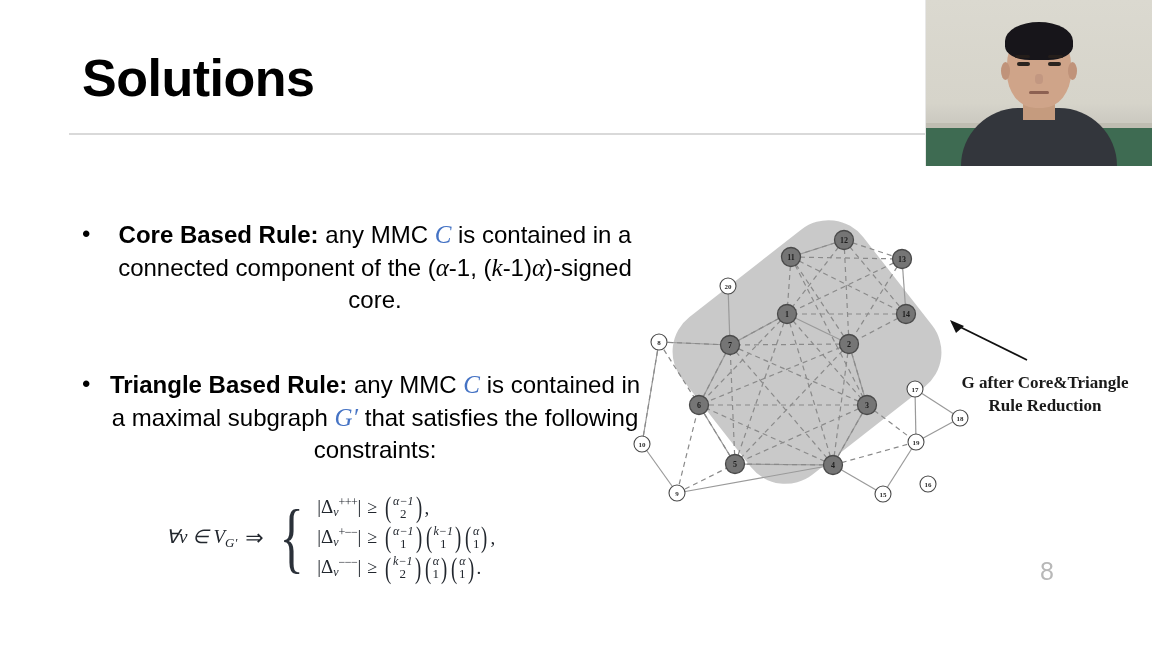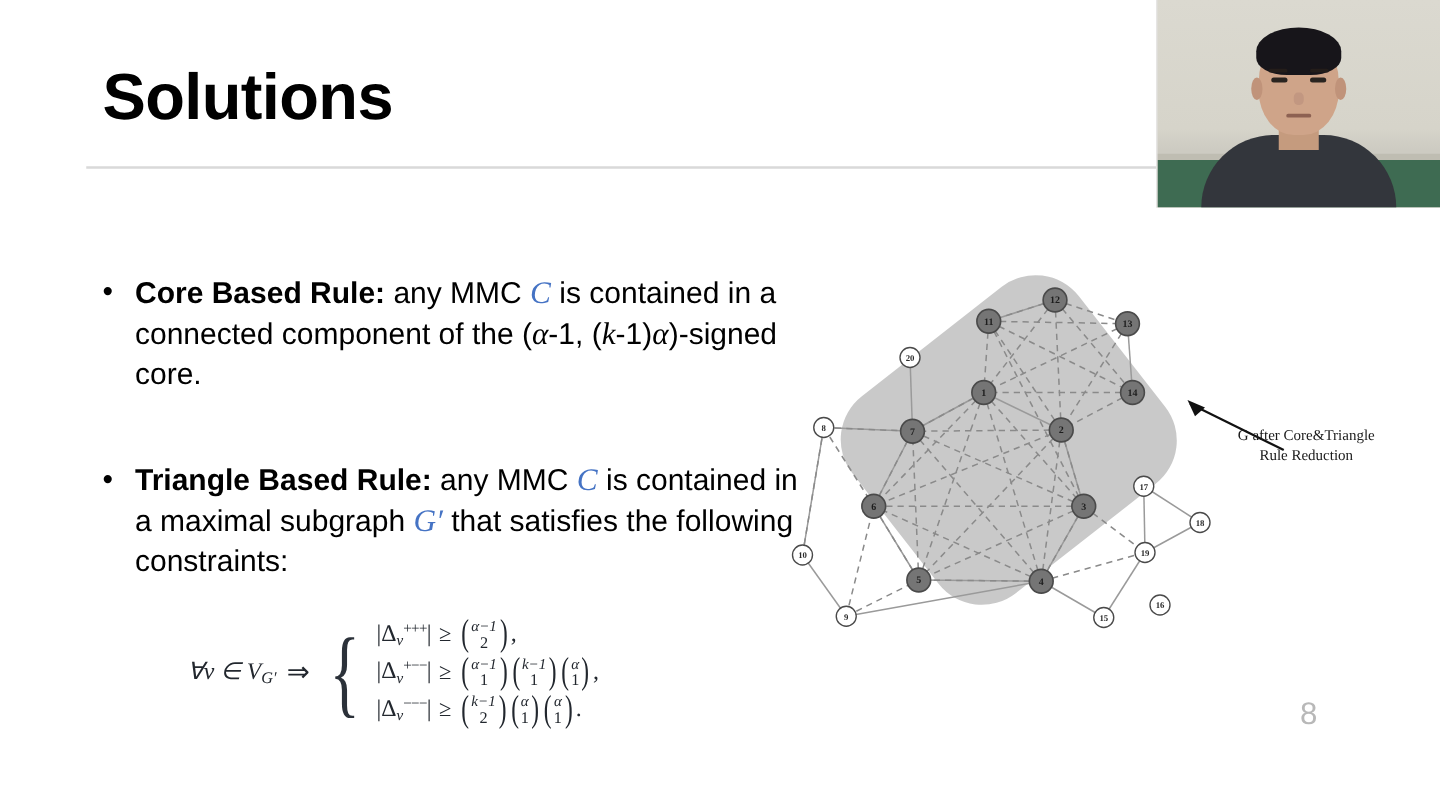--- a/index.html
+++ b/index.html
@@ -56,20 +56,21 @@
   }
   .bullet .dot {
     position: absolute;
     left: 0; top: 0;
     font-size: 24px;
     line-height: 1.32;
   }
   .bullet .btext {
     display: block;
     margin-left: 26px;
+    text-align: center;
   }
   .bullet b { font-weight: bold; }
   .mathblue {
     font-family: "Liberation Serif", serif;
     font-style: italic;
     color: #4573c4;
     font-size: 25px;
   }
   .mathit {
     font-family: "Liberation Serif", serif;
@@ -87,20 +88,21 @@
     align-items: center;
     font-family: "Liberation Serif", serif;
     color: #22272e;
     font-size: 19px;
   }
   #formula .lhs {
     font-style: italic;
     white-space: nowrap;
     padding-right: 6px;
     font-size: 19px;
+    margin-left: 16px;
   }
   #formula .lhs .sub {
     font-size: 13px;
     vertical-align: -0.28em;
   }
   #formula .arrow {
     font-size: 22px;
     padding: 0 8px 0 2px;
     font-style: normal;
   }
@@ -167,26 +169,26 @@
   #figure {
     position: absolute;
     left: 632px; top: 192px;
     width: 500px; height: 330px;
   }
   #figure svg { display: block; }
 
   
   #fig-caption {
     position: absolute;
-    left: 960px; top: 340px;
+    left: 960px; top: 372px;
     width: 170px;
     text-align: center;
     font-family: "Liberation Serif", serif;
-    font-weight: normal;
-    font-size: 12px;
+    font-weight: bold;
+    font-size: 17px;
     color: #1a1a1a;
     line-height: 1.35;
   }
 
   
   #page-number {
     position: absolute;
     left: 1040px; top: 557px;
     font-size: 25px;
     color: #b8b8b8;

